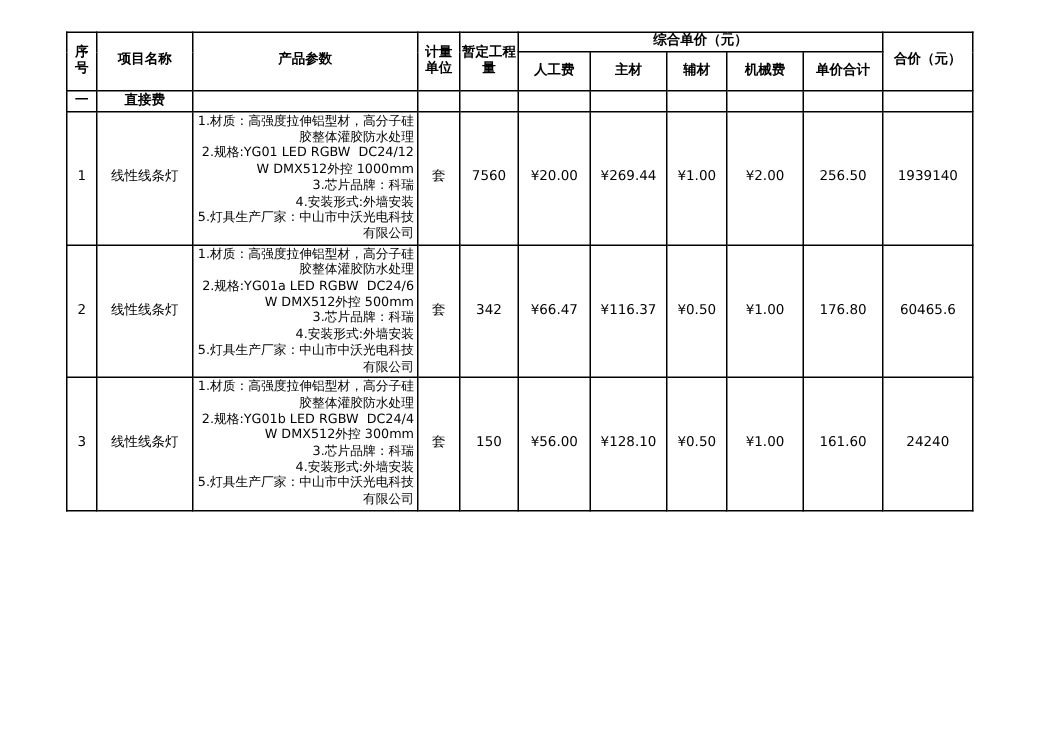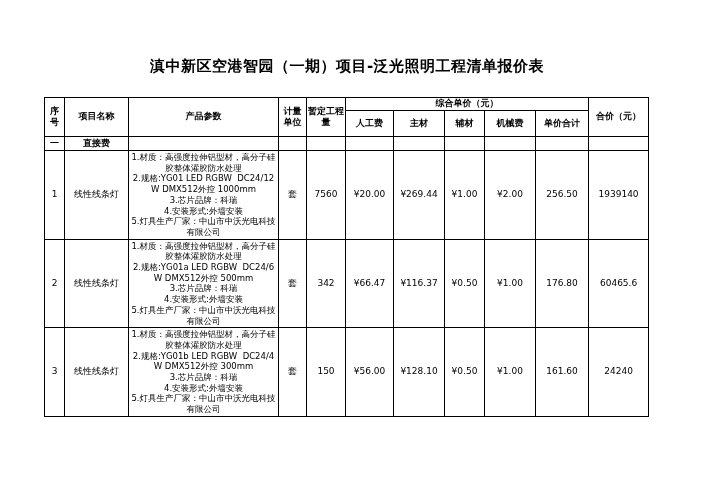--- a/index.html
+++ b/index.html
@@ -39,35 +39,34 @@
   }
   .quote-table th { font-weight: bold; }
   .hrow1 { height: 13px; padding-left: 24px; }
   .hrow2 { height: 26px; }
   .section-row { height: 14px; }
   .section-row td { font-weight: bold; }
   .row-1 { height: 86px; }
   .row-2 { height: 76px; }
   .row-3 { height: 77px; }
   td.params {
-    text-align: center;
+    text-align: right;
     vertical-align: top;
     font-size: 8.5px;
     line-height: 1.26;
     white-space: pre-wrap;
     word-break: break-all;
     padding: 1px 2px;
   }
 </style>
 </head>
 <body>
 
 <div class="page">
 
-  <div class="title">滇中新区空港智园（一期）项目-泛光照明工程清单报价表</div>
 
   <table class="quote-table">
     <colgroup>
       <col style="width:20px">
       <col style="width:64px">
       <col style="width:150px">
       <col style="width:28px">
       <col style="width:39px">
       <col style="width:48px">
       <col style="width:51px">

